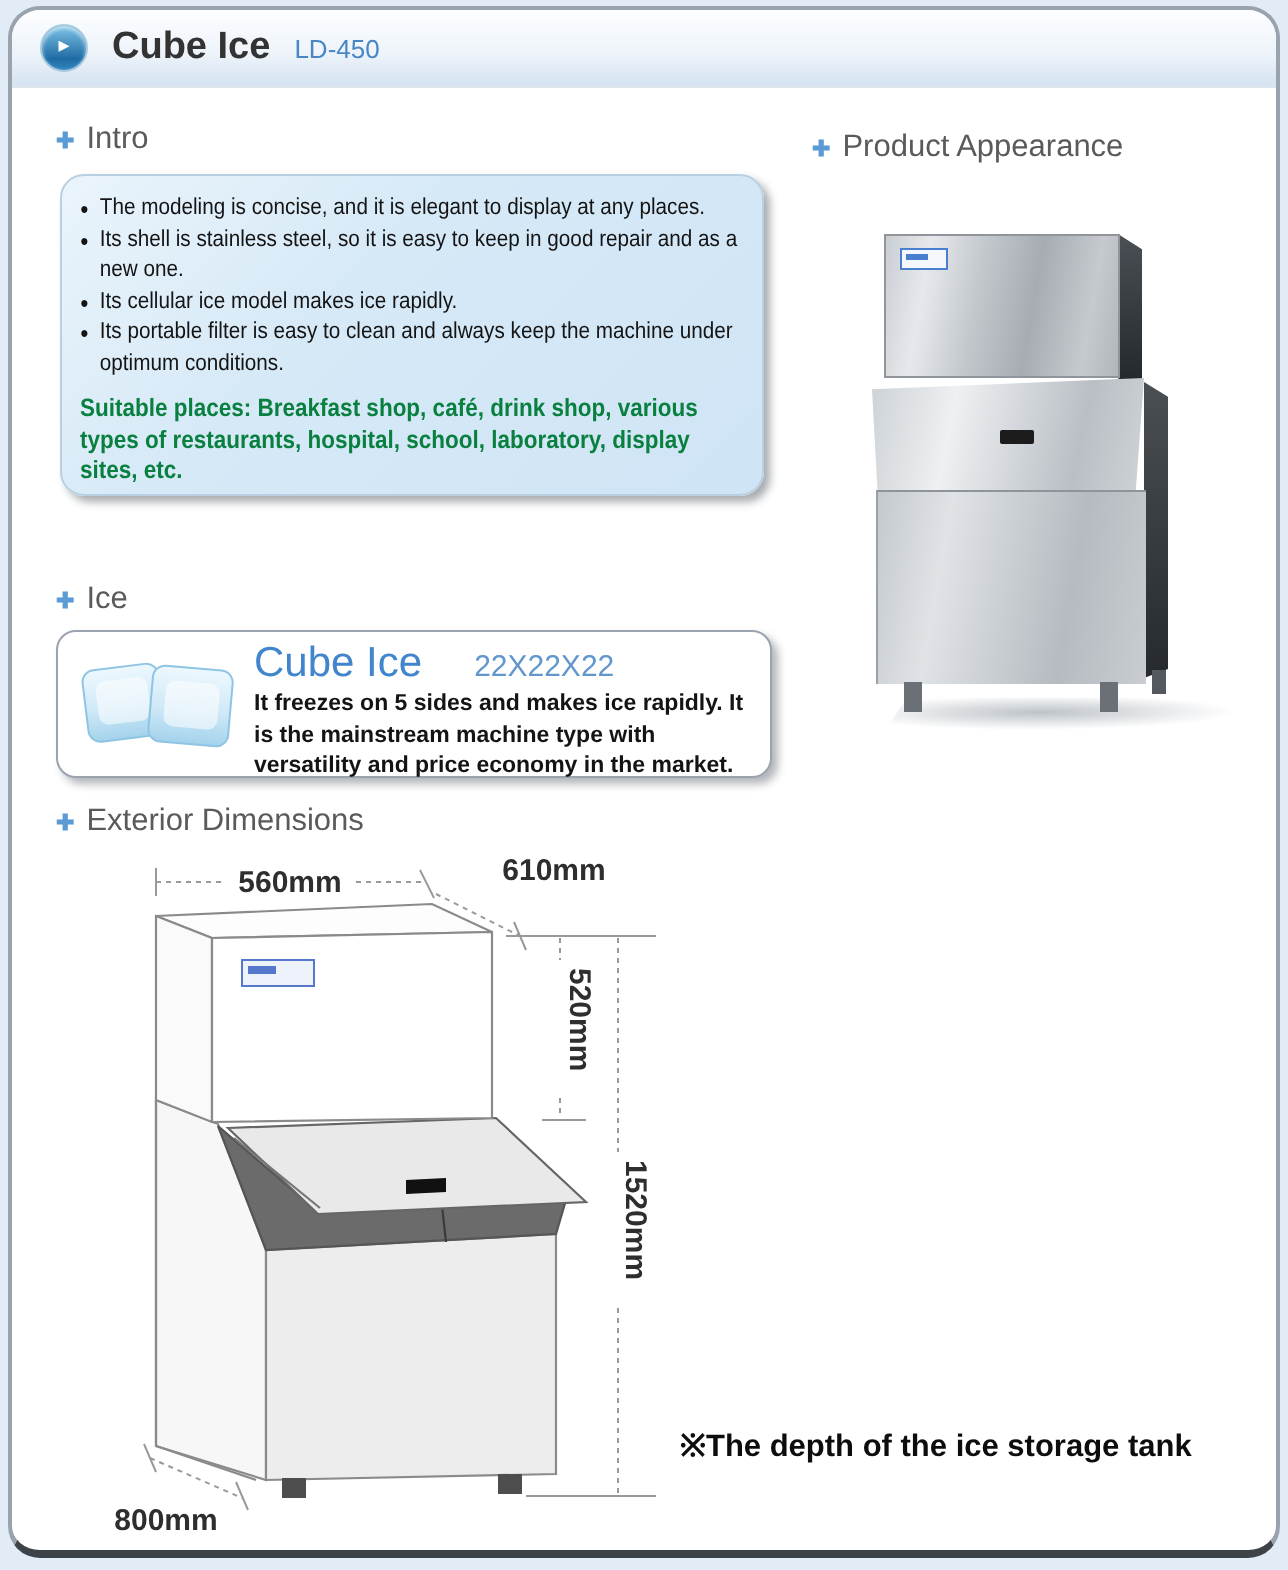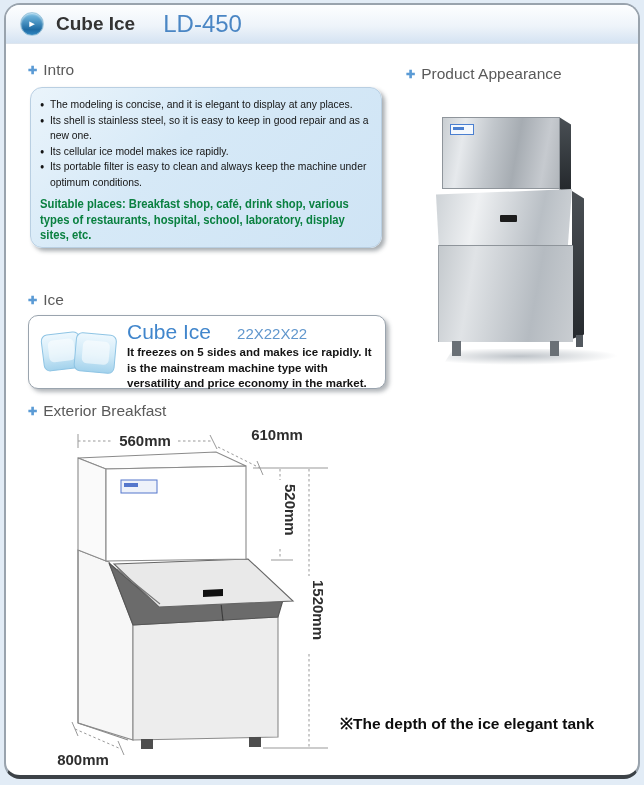--- a/index.html
+++ b/index.html
@@ -25,21 +25,21 @@
     display:flex; align-items:center; padding-left:14px;
   }
   .header-icon {
     width:22px; height:22px; border-radius:50%;
     background:linear-gradient(#7ec2e6,#1e6ba3 75%,#2f85c0);
     border:1px solid #a5cade;
     color:#fff; font-size:11px; line-height:21px; text-align:center;
     box-shadow:inset 0 1px 2px rgba(255,255,255,.65);
   }
   .header-title { margin-left:12px; font-size:19px; font-weight:bold; color:#333; }
-  .header-model { margin-left:28px; font-size:24px; color:#4a86c4; }
+  .header-model { margin-left:12px; font-size:13px; color:#4a86c4; }
 
   
   .section-label {
     position:absolute; font-size:15.5px; color:#5a5a5a;
     display:flex; align-items:center; gap:6px; white-space:nowrap;
   }
   .plus { color:#5b9bd5; font-size:11px; font-weight:bold; }
 
   
   .intro-box {
@@ -196,21 +196,21 @@
       <div class="ice-title-row">
         <span class="ice-title">Cube Ice</span>
         <span class="ice-size">22X22X22</span>
       </div>
       <div class="ice-desc">It freezes on 5 sides and makes ice rapidly. It is the mainstream machine type with versatility and price economy in the market.</div>
     </div>
   </div>
 
   <div class="section-label" style="left:22px; top:397px;">
     <span class="plus">✚</span>
-    <span>Exterior Breakfast</span>
+    <span>Exterior Dimensions</span>
   </div>
 
   <svg class="dim-svg" width="320" height="362" viewBox="0 0 320 362">
     <g stroke="#8a8a8a" stroke-width="1.1" fill="none">
 
       <polygon points="47,127 78,139 102,202 102,317 47,300" fill="#f7f7f7"></polygon>
 
       <polygon points="102,202 247,194 247,314 102,317" fill="#ededed"></polygon>
 
       <polygon points="78,140 128,183 252,177 247,194 102,202" fill="#6b6b6b" stroke="#555"></polygon>
@@ -254,16 +254,16 @@
     <text class="dimtxt" x="114" y="23" text-anchor="middle">560mm</text>
     <text class="dimtxt" x="246" y="17" text-anchor="middle">610mm</text>
     <rect x="241" y="57" width="18" height="68" fill="#fff"></rect>
     <text class="dimtxt" transform="translate(254,61) rotate(90)">520mm</text>
     <rect x="269" y="153" width="18" height="76" fill="#fff"></rect>
     <text class="dimtxt" transform="translate(282,157) rotate(90)">1520mm</text>
     <text class="dimtxt" x="52" y="342" text-anchor="middle">800mm</text>
   </svg>
 
   <div class="dim-note">
-    <div>※The depth of the ice elegant tank</div>
+    <div>※The depth of the ice storage tank</div>
   </div>
 
 </div>
 
 </body></html>

